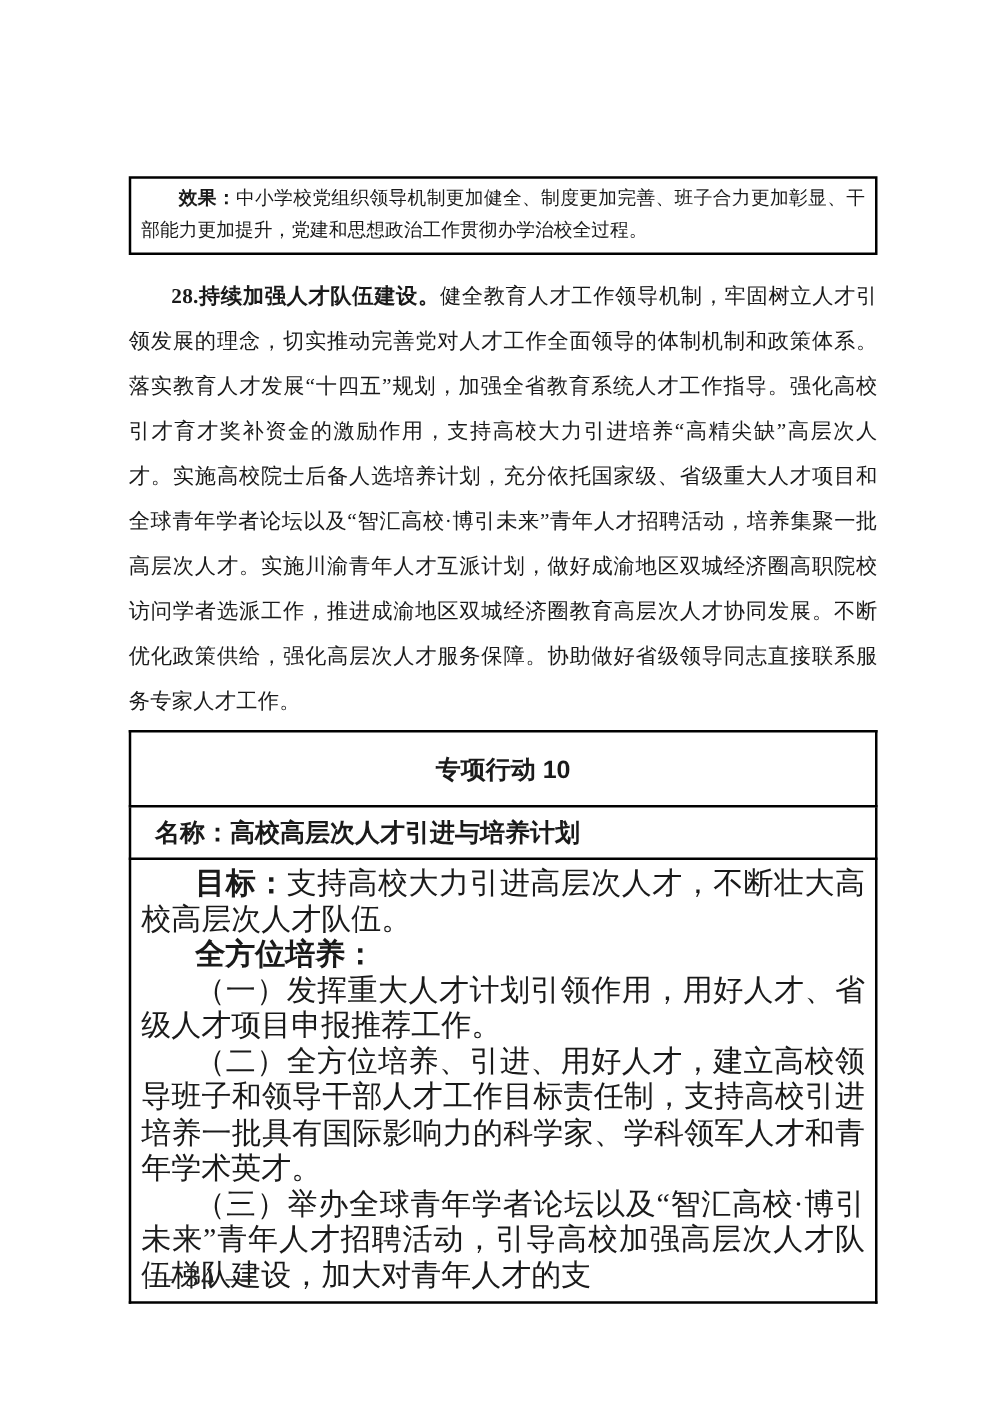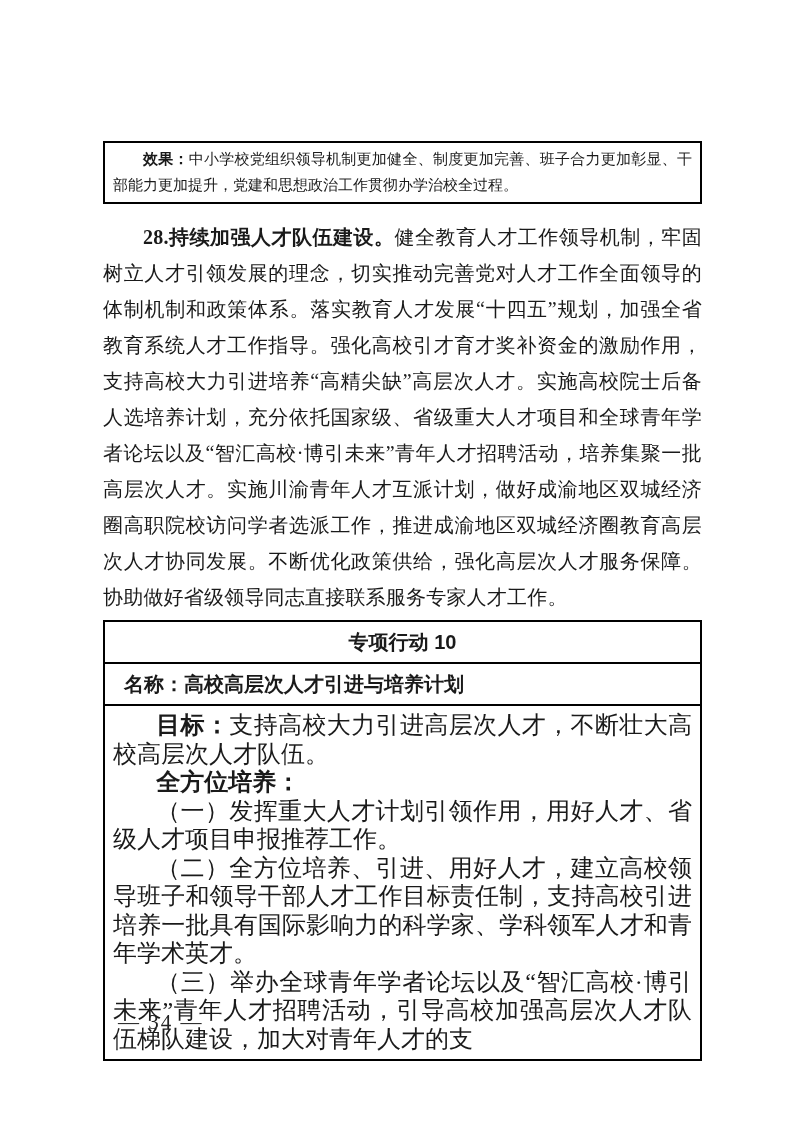--- a/index.html
+++ b/index.html
@@ -27,40 +27,40 @@
   }
   .effect-box p { text-indent: 2em; }
   .hei {
     font-family: "Liberation Sans", sans-serif;
     font-weight: 700;
   }
 
   
   .para-28 {
     margin-top: 15px;
-    font-size: 20px;
+    font-size: 17px;
     line-height: 36px;
     text-align: justify;
     text-indent: 2em;
     letter-spacing: 0.2px;
   }
   .para-28 .lead-bold { font-weight: 700; }
 
   
   table.action-table {
     margin-top: 5px;
     width: 599px;
     border-collapse: collapse;
     table-layout: fixed;
   }
   table.action-table td {
     border: 2px solid #000;
   }
   td.t-header {
-    height: 42px;
+    height: 60px;
     text-align: center;
     vertical-align: middle;
     font-size: 20px;
   }
   td.t-name {
     height: 42px;
     vertical-align: middle;
     padding-left: 19px;
     font-size: 20px;
   }

